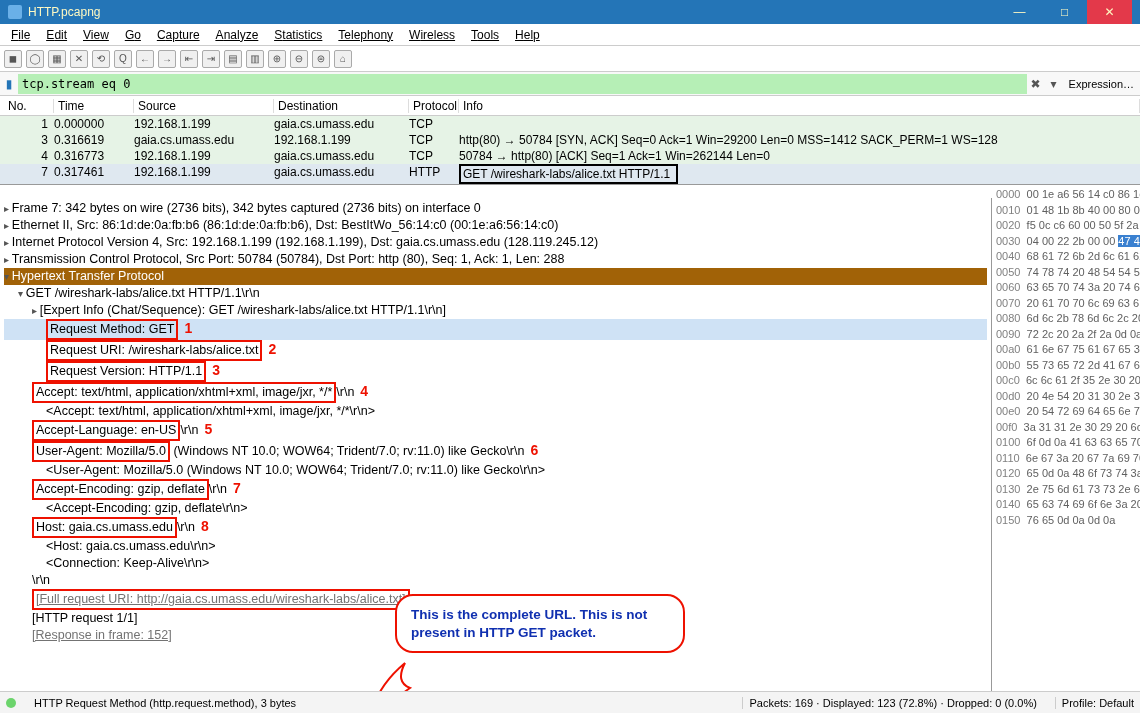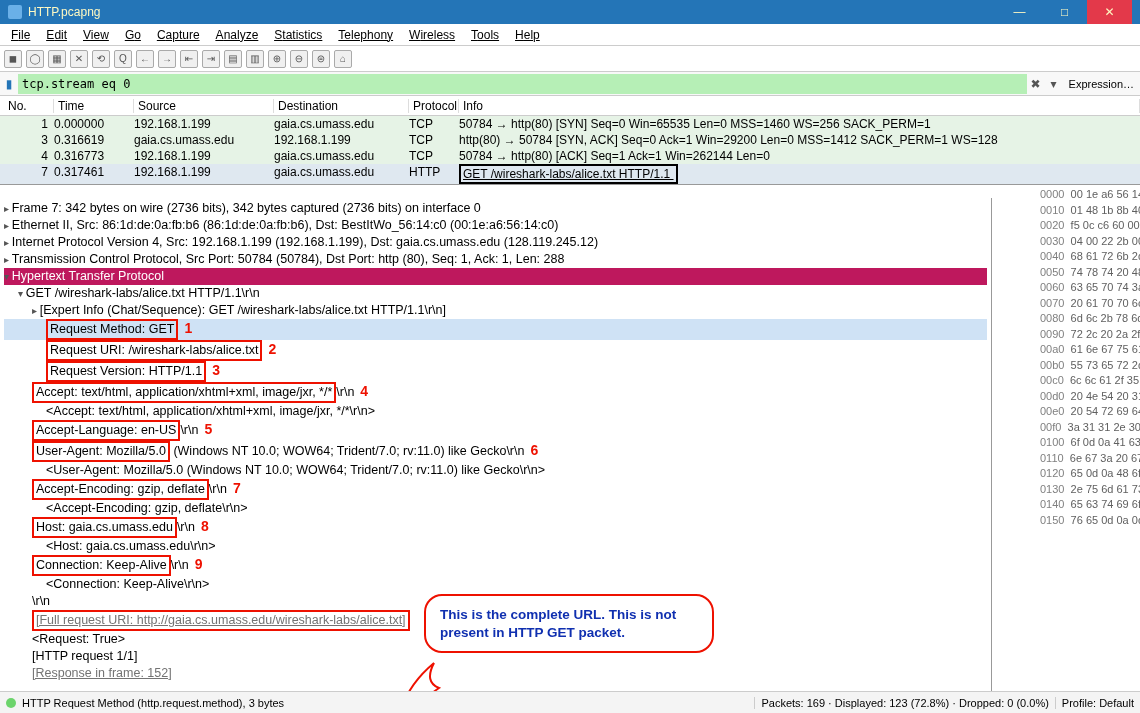--- a/index.html
+++ b/index.html
@@ -26,38 +26,38 @@
 .prow.sel { background:#dfe8f0; }
 .prow .c1 { width:50px; text-align:right; padding-right:6px; }
 .prow .c2 { width:80px; }
 .prow .c3 { width:140px; }
 .prow .c4 { width:135px; }
 .prow .c5 { width:50px; }
 .prow .c6 { flex:1; }
 .midsplit { display:flex; border-top:1px solid #999; }
 .details { width:992px; height:512px; overflow:auto; font-family:Consolas,"Courier New",monospace; font-size:12.5px; line-height:17px; padding:2px 4px; border-right:1px solid #999; position:relative;margin-top:13px; }
 .details .ln { white-space:pre; position:relative; }
-.details .ln.sel { background:#be185d; color:#fff; }
+.details .ln.sel { background:#a16207; color:#fff; }
 .details .ln.lsel { background:#cfe2f5; }
 .details .tri::before { content:"▸ "; color:#555; font-size:10px; }
 .details .tri.open::before { content:"▾ "; }
 .details .redbox { border:2px solid #e10; display:inline-block; padding:0 2px; }
 .details .redlabel { color:#e10; font-weight:bold; font-size:14px; font-family:Arial; padding-left:6px; }
 .details .link { color:#737373; text-decoration:underline; }
 .hexpane { flex:1; height:512px; overflow:hidden; font-family:Consolas,"Courier New",monospace; font-size:11px; line-height:15.5px; padding:2px 4px; color:#606060; }
 .hexpane .hln { white-space:pre; }
-.hexpane .off { color:#808080;margin-left:44px; }
+.hexpane .off { color:#808080; }
 .hexpane .hi { background:#3a80d0; color:#fff; }
-.statusbar { position:absolute; bottom:0; left:0; right:0; height:22px; border-top:1px solid #ccc; display:flex; align-items:center; font-size:11px; background:#f4f4f4; }
+.statusbar { position:absolute; bottom:0; left:0; right:0; height:22px; border-top:1px solid #ccc; display:flex; align-items:center; font-size:11px; background:#f4f4f4;gap:12px; }
 .statusbar .led { width:10px; height:10px; border-radius:50%; background:#6cd46c; margin:0 6px; }
 .statusbar .sl { padding:0 6px; border-left:1px solid #ccc; }
-.callout { position:absolute; left:424px; top:396px; width:290px; }
+.callout { position:absolute; left:395px; top:396px; width:290px; }
 .callout .bubble { border:2px solid #e10; border-radius:18px; padding:10px 14px; background:#fff; color:#1030b0; font-family:Arial; font-size:13.5px; font-weight:bold; line-height:1.3; }
 .callout svg { position:absolute; top:64px; left:-30px; }
-.infobox { border:2.5px solid #000; padding:0 2px; display:inline-block;text-decoration:underline; }
+.infobox { border:2.5px solid #000; padding:0 2px; display:inline-block; }
 </style>
 </head>
 <body>
 
 <div class="titlebar">
   <span style="width:14px;height:14px;background:#6ab0e8;border-radius:2px;margin-right:6px"></span>
   <span class="title">HTTP.pcapng</span>
   <div class="winbtns">
     <div class="winbtn">—</div>
     <div class="winbtn">□</div>
@@ -109,21 +109,21 @@
 <div class="packetheader">
   <div style="width:50px">No.</div>
   <div style="width:80px">Time</div>
   <div style="width:140px">Source</div>
   <div style="width:135px">Destination</div>
   <div style="width:50px">Protocol</div>
   <div style="flex:1">Info</div>
 </div>
 
 <div class="packetlist" id="plist">
-    <div class="prow"><span class="c1">1</span><span class="c2">0.000000</span><span class="c3">192.168.1.199</span><span class="c4">gaia.cs.umass.edu</span><span class="c5">TCP</span><span class="c6">50784 → http(80) [SYN] Seq=0 Win=65535 Len=0 MSS=1460 WS=256 SACK_PERM=1</span></div>
+    <div class="prow"><span class="c1">1</span><span class="c2">0.000000</span><span class="c3">192.168.1.199</span><span class="c4">gaia.cs.umass.edu</span><span class="c5">TCP</span></div>
     <div class="prow"><span class="c1">3</span><span class="c2">0.316619</span><span class="c3">gaia.cs.umass.edu</span><span class="c4">192.168.1.199</span><span class="c5">TCP</span><span class="c6">http(80) → 50784 [SYN, ACK] Seq=0 Ack=1 Win=29200 Len=0 MSS=1412 SACK_PERM=1 WS=128</span></div>
     <div class="prow"><span class="c1">4</span><span class="c2">0.316773</span><span class="c3">192.168.1.199</span><span class="c4">gaia.cs.umass.edu</span><span class="c5">TCP</span><span class="c6">50784 → http(80) [ACK] Seq=1 Ack=1 Win=262144 Len=0</span></div>
     <div class="prow sel"><span class="c1">7</span><span class="c2">0.317461</span><span class="c3">192.168.1.199</span><span class="c4">gaia.cs.umass.edu</span><span class="c5">HTTP</span><span class="c6"><span class="infobox">GET /wireshark-labs/alice.txt HTTP/1.1 </span></span></div>
   </div>
 
 <div class="midsplit">
   <div class="details">
     <div class="ln tri">Frame 7: 342 bytes on wire (2736 bits), 342 bytes captured (2736 bits) on interface 0</div>
     <div class="ln tri">Ethernet II, Src: 86:1d:de:0a:fb:b6 (86:1d:de:0a:fb:b6), Dst: BestItWo_56:14:c0 (00:1e:a6:56:14:c0)</div>
     <div class="ln tri">Internet Protocol Version 4, Src: 192.168.1.199 (192.168.1.199), Dst: gaia.cs.umass.edu (128.119.245.12)</div>
@@ -136,25 +136,23 @@
     <div class="ln" style="padding-left:42px"><span class="redbox">Request Version: HTTP/1.1</span><span class="redlabel">3</span></div>
     <div class="ln" style="padding-left:28px"><span class="redbox">Accept: text/html, application/xhtml+xml, image/jxr, */*</span><span>\r\n</span><span class="redlabel">4</span></div>
     <div class="ln" style="padding-left:42px">&lt;Accept: text/html, application/xhtml+xml, image/jxr, */*\r\n&gt;</div>
     <div class="ln" style="padding-left:28px"><span class="redbox">Accept-Language: en-US</span><span>\r\n</span><span class="redlabel">5</span></div>
     <div class="ln" style="padding-left:28px"><span class="redbox">User-Agent: Mozilla/5.0</span><span> (Windows NT 10.0; WOW64; Trident/7.0; rv:11.0) like Gecko\r\n</span><span class="redlabel">6</span></div>
     <div class="ln" style="padding-left:42px">&lt;User-Agent: Mozilla/5.0 (Windows NT 10.0; WOW64; Trident/7.0; rv:11.0) like Gecko\r\n&gt;</div>
     <div class="ln" style="padding-left:28px"><span class="redbox">Accept-Encoding: gzip, deflate</span><span>\r\n</span><span class="redlabel">7</span></div>
     <div class="ln" style="padding-left:42px">&lt;Accept-Encoding: gzip, deflate\r\n&gt;</div>
     <div class="ln" style="padding-left:28px"><span class="redbox">Host: gaia.cs.umass.edu</span><span>\r\n</span><span class="redlabel">8</span></div>
     <div class="ln" style="padding-left:42px">&lt;Host: gaia.cs.umass.edu\r\n&gt;</div>
-    <div class="ln" style="padding-left:28px"><span class="redbox">Connection: Keep-Alive</span><span>\r\n</span><span class="redlabel">9</span></div>
     <div class="ln" style="padding-left:42px">&lt;Connection: Keep-Alive\r\n&gt;</div>
     <div class="ln" style="padding-left:28px">\r\n</div>
     <div class="ln" style="padding-left:28px"><span class="redbox link">[Full request URI: http://gaia.cs.umass.edu/wireshark-labs/alice.txt]</span></div>
-    <div class="ln" style="padding-left:28px">&lt;Request: True&gt;</div>
     <div class="ln" style="padding-left:28px">[HTTP request 1/1]</div>
     <div class="ln link" style="padding-left:28px">[Response in frame: 152]</div>
 
     <div class="callout">
       <div class="bubble">This is the complete URL. This is not present in HTTP GET packet.</div>
       <svg width="70" height="70">
           <path d="M40 5 Q10 30 5 62 Q24 44 45 30 Q30 24 40 5 Z" fill="#fff" stroke="#e10" stroke-width="2"></path>
         </svg>
     </div>
   </div>

